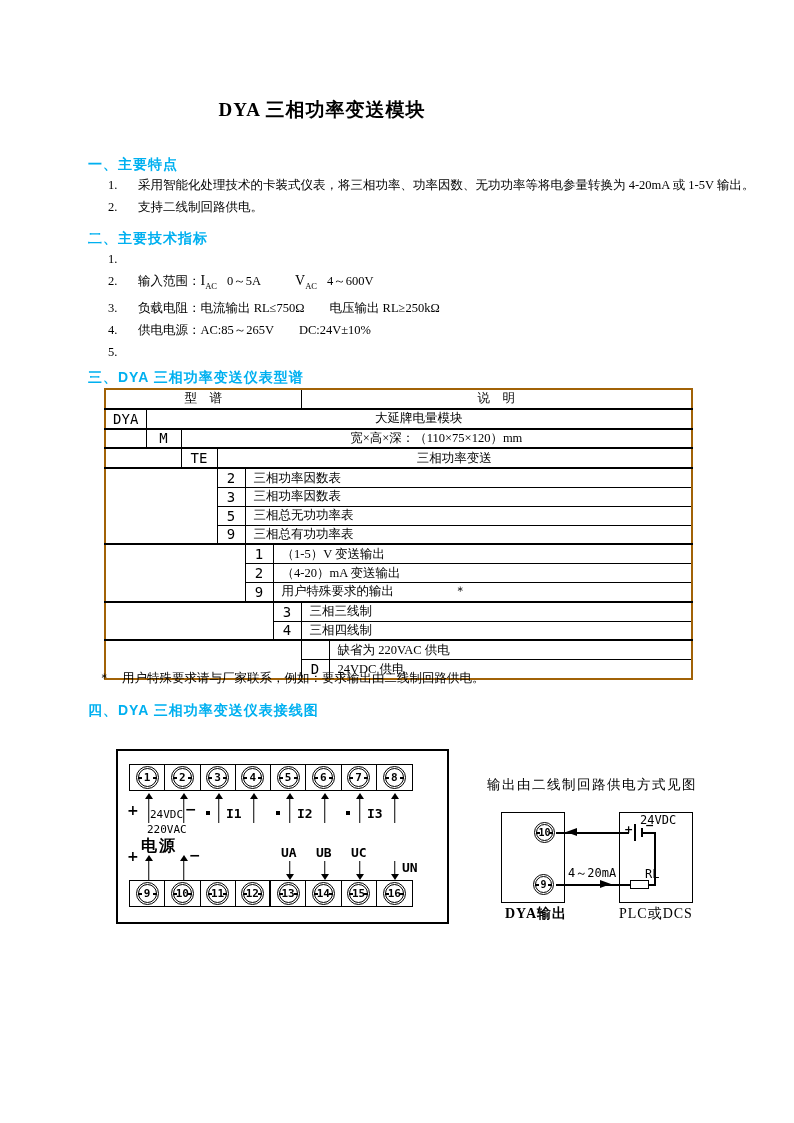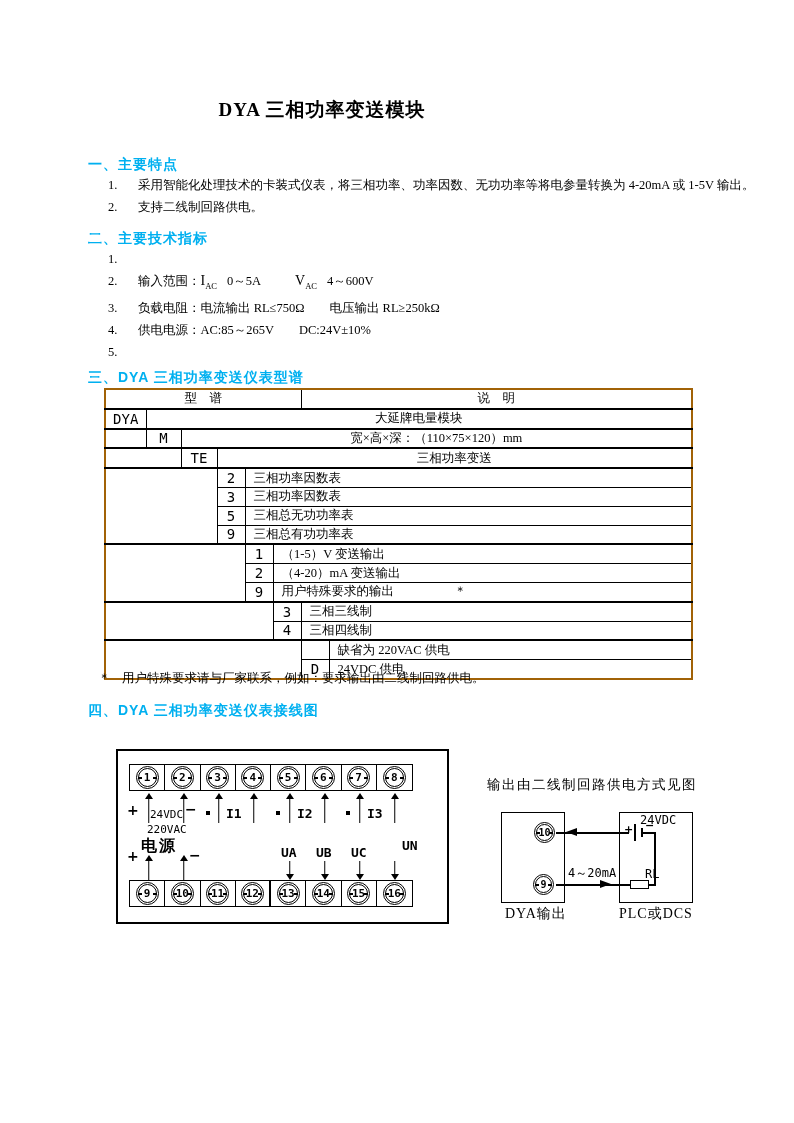--- a/index.html
+++ b/index.html
@@ -329,21 +329,21 @@
   <span class="dlabel" style="left:37px;top:106px;margin-top:31px;">mA/V</span>
   <div class="arrow up" style="left:61px;top:104px;height:25px;">
       <span class="hd"></span>
       <span class="st"></span>
     </div>
   <span class="dlabel sign" style="left:71px;top:97px;">−</span>
 
   <span class="dlabel b" style="left:163px;top:95px;">UA</span>
   <span class="dlabel b" style="left:198px;top:95px;">UB</span>
   <span class="dlabel b" style="left:233px;top:95px;">UC</span>
-  <span class="dlabel b" style="left:268px;top:88px;padding-left:16px;">UN</span>
+  <span class="dlabel b" style="left:268px;top:110px;padding-left:16px;">UN</span>
   <div class="arrow down" style="left:167px;top:110px;height:19px;">
       <span class="hd"></span>
       <span class="st"></span>
     </div>
   <div class="arrow down" style="left:202px;top:110px;height:19px;">
       <span class="hd"></span>
       <span class="st"></span>
     </div>
   <div class="arrow down" style="left:237px;top:110px;height:19px;">
       <span class="hd"></span>
@@ -443,14 +443,14 @@
 <div class="wire" style="left:654px;top:832px;width:1.5px;height:54px;"></div>
 
 <div class="wire" style="left:556px;top:884px;width:76px;height:1.5px;"></div>
 <div class="ah-right" style="left:600px;top:880px;"></div>
 <span class="dlabel" style="left:568px;top:867px;font-size:12px;">4～20mA</span>
 
 <span class="dlabel" style="left:633px;top:868px;font-size:12px;padding-left:12px;">RL</span>
 <div class="resistor" style="left:630px;top:880px;width:19px;height:9px;"></div>
 <div class="wire" style="left:648px;top:884px;width:8px;height:1.5px;"></div>
 
-<span class="loop-label" style="left:505px;top:905px;">DYA输出</span>
+<span class="loop-label" style="left:505px;top:905px;font-weight:bold;">DYA输出</span>
 <span class="loop-label" style="left:619px;top:905px;">PLC或DCS</span>
 
 </body></html>

